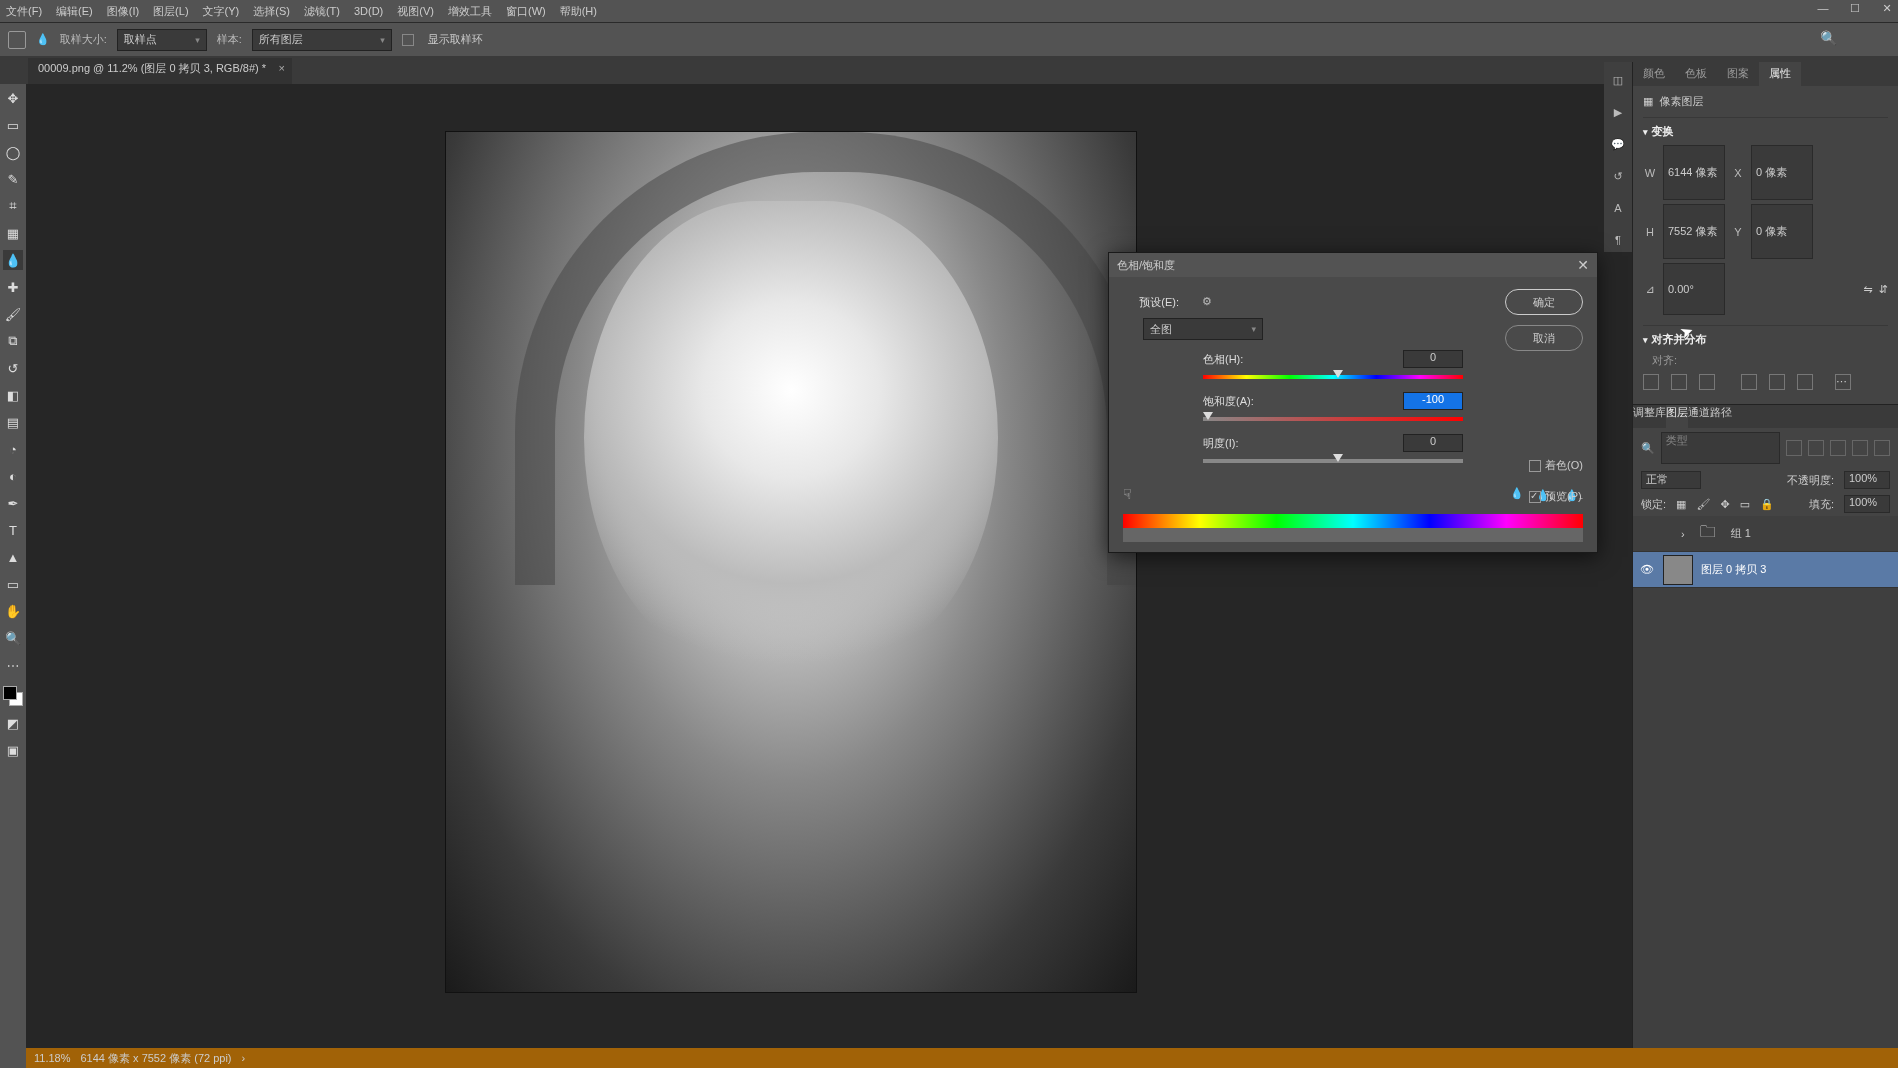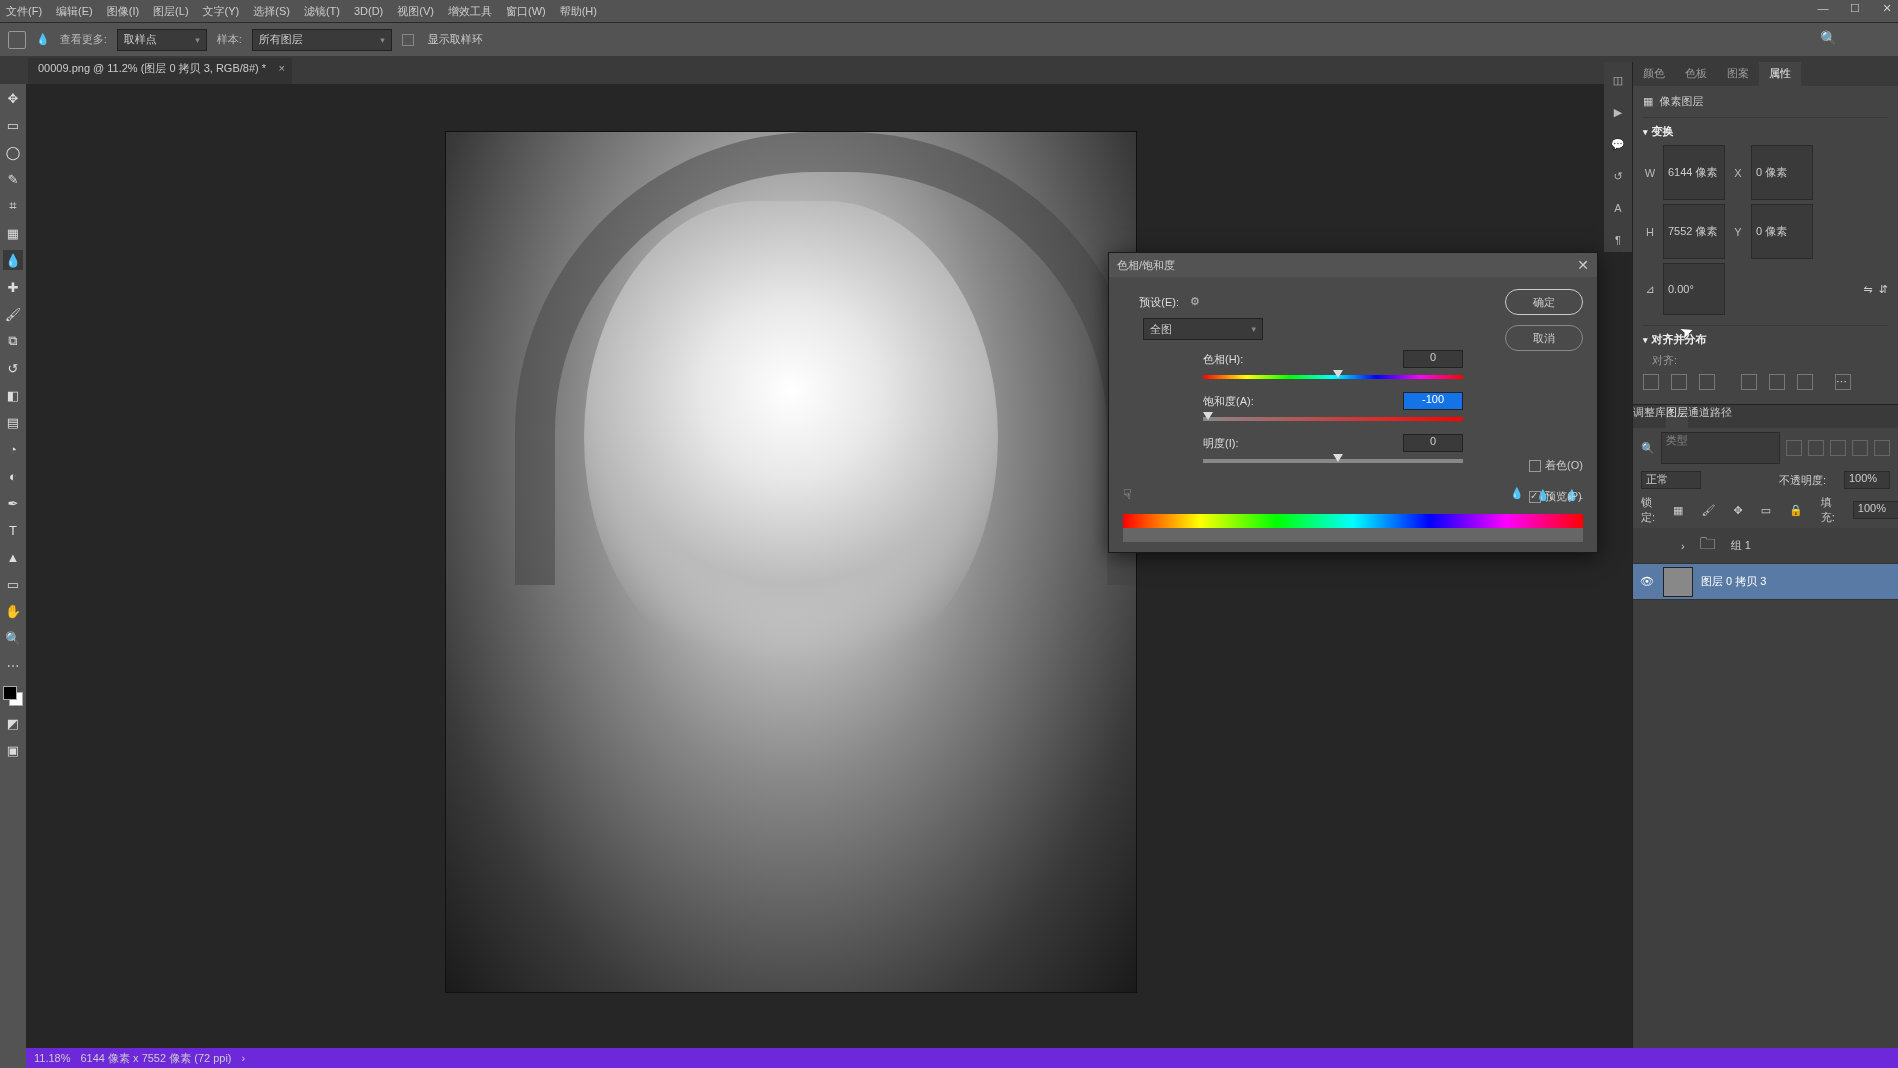--- a/index.html
+++ b/index.html
@@ -50,36 +50,36 @@
 .dimrow .lab{width:14px;text-align:center;color:#bbb}
 .dimrow .val{background:#3a3a3a;border:1px solid #2a2a2a;padding:19px 4px;min-width:62px}
 .qbtn{background:#3a3a3a;height:22px;display:flex;align-items:center;justify-content:center;margin:4px 0;color:#ddd}
 .alignrow{display:flex;gap:12px;margin-top:6px}
 .alignrow span{width:16px;height:16px;border:1px solid #777;display:inline-block}
 
 .ptabs2{display:flex;background:#3a3a3a;height:24px;border-top:1px solid #222}
 .layerfilt{display:flex;align-items:center;gap:6px;padding:4px 8px;background:#444}
 .layerfilt .sbox{flex:1;background:#3a3a3a;border:1px solid #2a2a2a;height:32px;padding:0 4px;color:#888}
 .layerfilt .ic{width:16px;height:16px;border:1px solid #666}
-.blendrow,.lockrow{display:flex;align-items:center;gap:18px;padding:3px 8px;font-size:10px;color:#999}
+.blendrow,.lockrow{display:flex;align-items:center;gap:10px;padding:3px 8px;font-size:10px;color:#999}
 .blendrow .sel,.lockrow .sel{background:#3a3a3a;border:1px solid #2a2a2a;height:18px;padding:0 4px;min-width:60px}
 .layerlist{background:#3f3f3f;flex:1;overflow:auto}
 .lrow{display:flex;align-items:center;height:36px;border-bottom:1px solid #333;padding:0 6px;gap:8px}
 .lrow.sel{background:#5a7aa6}
 .lrow.sel span{color:#fff}
 .eye{width:16px;text-align:center;color:#bbb}
 .thumb{width:30px;height:30px;background:#888;border:1px solid #222;flex:0 0 auto}
 .thumb.white{background:#fff}
 .thumb.folder{background:none;border:none;font-size:16px;color:#ccc;display:flex;align-items:center;justify-content:center}
 
 .dialog{position:absolute;left:1108px;top:252px;width:490px;background:#4a4a4a;border:1px solid #1a1a1a;box-shadow:0 4px 20px rgba(0,0,0,.6)}
 .dlg-title{background:#535353;padding:4px 8px;display:flex;justify-content:space-between;align-items:center}
 .dlg-title .x{color:#ccc;cursor:pointer;font-size:14px}
 .dlg-body{padding:10px 14px}
-.dlg-row{display:flex;gap:8px;margin:8px 0}
+.dlg-row{display:flex;gap:20px;margin:8px 0}
 .dlg-row label{min-width:56px;text-align:right;color:#ddd}
 .dlg-sel{background:#3a3a3a;border:1px solid #222;height:22px;flex:1;padding:0 6px;display:flex;align-items:center;justify-content:space-between}
 .dlg-sel::after{content:"▾";font-size:9px;color:#888}
 .gear{width:16px;color:#bbb;text-align:center}
 .dlg-btns{position:absolute;right:14px;top:36px;display:flex;flex-direction:column;gap:10px}
 .dlg-btn{width:78px;height:26px;border:1px solid #888;border-radius:14px;display:flex;align-items:center;justify-content:center;background:#4a4a4a}
 .dlg-btn.primary{border-color:#ccc}
 .slider-block{margin:6px 0 2px 80px;width:260px}
 .slider-row{display:flex;align-items:center;justify-content:space-between;margin-top:10px}
 .slider-row label{color:#ddd}
@@ -94,21 +94,21 @@
 .dlg-foot{display:flex;align-items:center;gap:8px;padding:8px 14px}
 .hand{font-size:14px;color:#bbb}
 .eyedrops{margin-left:auto;display:flex;gap:12px}
 .dlg-chks{position:absolute;right:14px;bottom:48px;display:flex;flex-direction:column;gap:16px}
 .dlg-chks label{display:flex;align-items:center;gap:4px}
 .chkbox{width:12px;height:12px;border:1px solid #999;display:inline-block}
 .chkbox.ck::after{content:"✓";font-size:10px;position:relative;top:-3px;left:0;color:#ccc}
 .spectrum{height:14px;margin:4px 14px 0;background:linear-gradient(90deg,#f00,#ff0,#0f0,#0ff,#00f,#f0f,#f00)}
 .spectrum2{height:14px;margin:0 14px 10px;background:#666}
 
-.status{position:absolute;left:26px;right:0;bottom:0;height:20px;background:#6d28d9;display:flex;align-items:center;padding:0 8px;font-size:10px;color:#aaa;gap:10px}
+.status{position:absolute;left:26px;right:0;bottom:0;height:20px;background:#a16207;display:flex;align-items:center;padding:0 8px;font-size:10px;color:#aaa;gap:10px}
 
 .cursor{position:absolute;left:1680px;top:322px;font-size:16px;color:#fff;pointer-events:none;transform:rotate(-20deg)}
 </style>
 </head>
 <body>
 
 <div class="menubar">
   <span>文件(F)</span>
   <span>编辑(E)</span>
   <span>图像(I)</span>
@@ -124,21 +124,21 @@
   <div class="winctrl">
     <div>—</div>
     <div>☐</div>
     <div>✕</div>
   </div>
 </div>
 
 <div class="optbar">
   <span class="home-icon"></span>
   <span>💧</span>
-  <span class="optlabel">查看更多:</span>
+  <span class="optlabel">取样大小:</span>
   <div class="optsel">
       <span>取样点</span>
     </div>
   <span class="optlabel">样本:</span>
   <div class="optsel" style="min-width:140px">
       <span>所有图层</span>
     </div>
   <span class="chk"></span>
   <span>显示取样环</span>
   <span class="searchicon">🔍</span>

